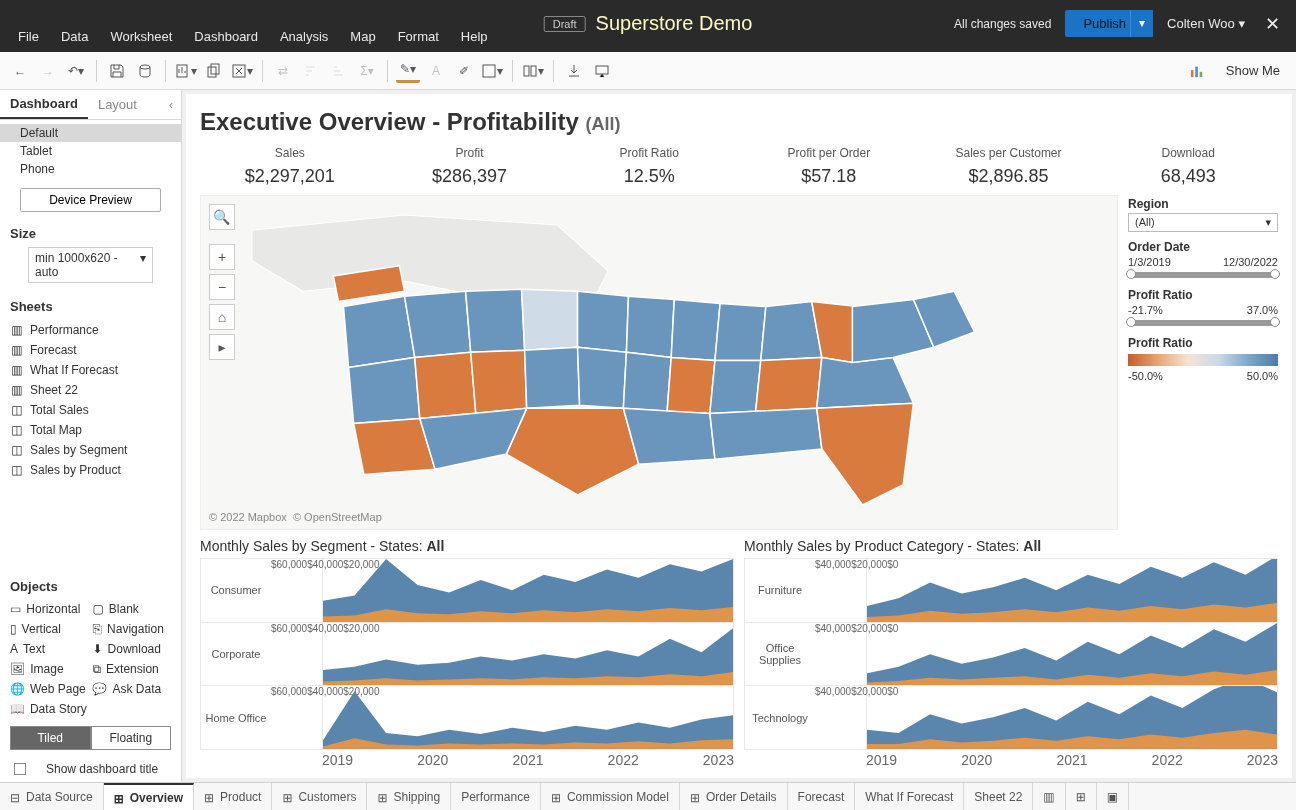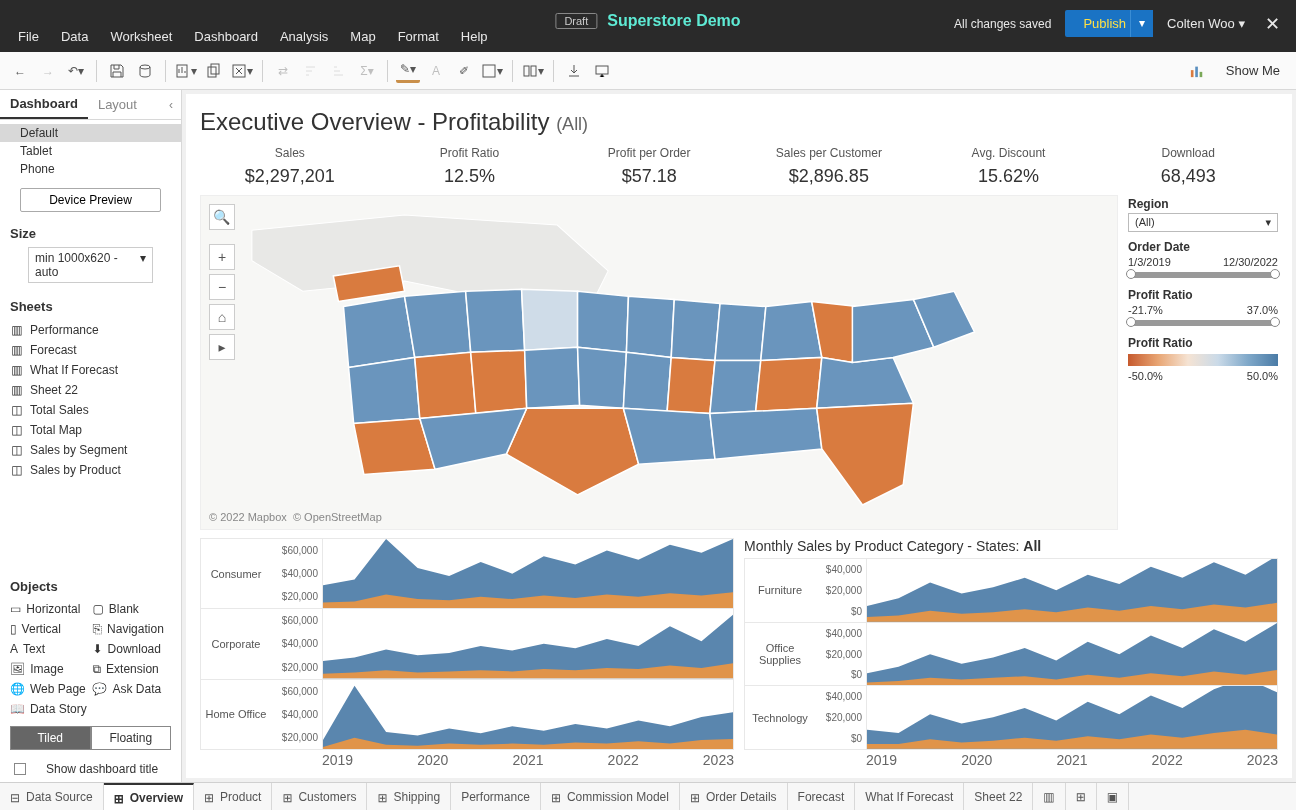--- a/index.html
+++ b/index.html
@@ -2,23 +2,23 @@
 <html><head>
 <meta charset="utf-8">
 <style>
 *{box-sizing:border-box;margin:0;padding:0;font-family:-apple-system,BlinkMacSystemFont,"Segoe UI",Arial,sans-serif}
 body{width:1296px;height:810px;background:#fff;overflow:hidden;font-size:12px;color:#333}
 .titlebar{height:52px;background:#2a2a2a;color:#e8e8e8;display:flex;align-items:center;position:relative}
 .menubar{display:flex;gap:2px;padding:0 8px;position:absolute;bottom:4px}
 .menubar span{padding:4px 10px;cursor:pointer;font-size:13px}
 .title-center{position:absolute;left:50%;transform:translateX(-50%);display:flex;align-items:center;gap:10px;top:12px}
 .draft-pill{border:1px solid #888;border-radius:2px;padding:1px 8px;font-size:11px;color:#ccc}
-.title-text{font-size:16px;font-weight:700;color:#5eead4}
+.title-text{font-size:20px;font-weight:400;color:#fef9c3}
 .title-right{position:absolute;right:10px;display:flex;align-items:center;gap:14px;top:10px}
-.publish-btn{background:#1a73c4;color:#fde047;border:none;padding:6px 18px;font-size:13px;cursor:pointer;border-radius:2px}
+.publish-btn{background:#1a73c4;color:#0f172a;border:none;padding:6px 18px;font-size:13px;cursor:pointer;border-radius:2px}
 .publish-caret{background:#1a73c4;border-left:1px solid #3a8dd4;padding:6px 8px;color:#fff;cursor:pointer;margin-left:-14px}
 .user-label{color:#e8e8e8;font-size:13px;cursor:pointer}
 .close-x{color:#e8e8e8;font-size:18px;cursor:pointer;padding:0 6px}
 .toolbar{height:38px;border-bottom:1px solid #d8d8d8;display:flex;align-items:center;padding:0 8px;gap:4px;background:#fafafa}
 .tb-btn{width:24px;height:24px;display:flex;align-items:center;justify-content:center;cursor:pointer;color:#555;border-radius:2px}
 .tb-sep{width:1px;height:22px;background:#d0d0d0;margin:0 4px}
 .tb-btn svg{width:16px;height:16px}
 .showme{margin-left:auto;display:flex;align-items:center;gap:22px;cursor:pointer;padding:4px 8px;font-size:13px}
 .main{display:flex;height:calc(100% - 52px - 38px - 28px)}
 .sidepanel{width:182px;border-right:1px solid #d8d8d8;background:#fff;display:flex;flex-direction:column;overflow:hidden}
@@ -37,21 +37,21 @@
 .sheet-item{padding:3px 10px;display:flex;align-items:center;gap:6px;cursor:pointer}
 .sheet-icon{width:14px;height:14px;display:inline-flex;align-items:center;justify-content:center}
 .objects-grid{display:grid;grid-template-columns:1fr 1fr;padding:2px 10px;font-size:12px;gap:2px 4px}
 .obj-item{display:flex;align-items:center;gap:5px;padding:2px 0;cursor:pointer}
 .layout-toggle{display:flex;margin:6px 10px}
 .layout-toggle div{flex:1;text-align:center;padding:4px;border:1px solid #888;cursor:pointer;font-size:12px}
 .layout-toggle .active{background:#666;color:#fff}
 .show-title{padding:6px 14px;display:flex;align-items:center;gap:20px;font-size:12px}
 .canvas{flex:1;background:#f0f0f0;padding:4px;overflow:hidden}
 .dashboard{background:#fff;height:100%;padding:10px 14px;display:flex;flex-direction:column}
-.dash-title{font-size:24px;font-weight:400;padding:4px 0 10px;color:#333}
+.dash-title{font-size:24px;font-weight:700;padding:4px 0 10px;color:#333}
 .dash-title .sub{font-size:18px;color:#666}
 .kpi-row{display:flex;justify-content:space-between;border-bottom:0}
 .kpi{flex:1;text-align:center}
 .kpi-label{font-size:12px;color:#555;margin-bottom:6px}
 .kpi-val{font-size:18px;font-weight:400;color:#333}
 .mid-row{display:flex;gap:10px;margin-top:8px;flex:1;min-height:0}
 .map-area{flex:1;position:relative;background:#f7f7f5;border:1px solid #eee}
 .map-ctrls{position:absolute;left:8px;top:8px;display:flex;flex-direction:column;gap:4px}
 .map-ctrl{width:26px;height:26px;background:#fff;border:1px solid #ccc;display:flex;align-items:center;justify-content:center;cursor:pointer;font-size:14px;color:#555}
 .map-attr{position:absolute;left:8px;bottom:6px;font-size:11px;color:#888}
@@ -64,21 +64,21 @@
 .slider-h{position:absolute;width:10px;height:10px;background:#fff;border:1px solid #888;border-radius:50%;top:-3px}
 .legend-bar{height:12px;background:linear-gradient(to right,#c65a2e,#e8a573,#f5e3d3,#cadae8,#7fa8c9,#4a7ba6);margin:4px 0}
 .bottom-row{display:flex;gap:10px;margin-top:8px;height:230px}
 .chart-panel{flex:1;display:flex;flex-direction:column}
 .chart-title{font-size:14px;margin-bottom:4px}
 .chart-title b{font-weight:600}
 .chart-grid{flex:1;display:flex;flex-direction:column;border:1px solid #e8e8e8}
 .chart-row{flex:1;display:flex;border-bottom:1px solid #e8e8e8}
 .chart-row:last-child{border-bottom:none}
 .row-label{width:70px;display:flex;align-items:center;justify-content:center;font-size:11px;color:#555;text-align:center;padding:0 4px}
-.axis-col{width:52px;display:flex;flex-direction:column;justify-content:space-around;font-size:10px;color:#666;text-align:right;padding-right:4px;border-right:1px solid #e8e8e8}
+.axis-col{width:52px;display:flex;flex-direction:row;justify-content:space-around;font-size:10px;color:#666;text-align:right;padding-right:4px;border-right:1px solid #e8e8e8}
 .spark{flex:1;position:relative}
 .spark svg{width:100%;height:100%}
 .x-axis{display:flex;justify-content:space-between;font-size:14px;color:#666;padding:2px 0 0 122px}
 .x-axis.right{padding-left:122px}
 .bottombar{height:28px;border-top:1px solid #d0d0d0;background:#f7f7f7;display:flex;align-items:center;font-size:12px}
 .bb-tab{padding:4px 10px;border-right:1px solid #d8d8d8;cursor:pointer;display:flex;align-items:center;gap:4px;color:#555;height:100%}
 .bb-tab.active{background:#fff;font-weight:600;color:#333;border-top:2px solid #333}
 .bb-icon{width:12px;height:12px;display:inline-flex}
 .disabled{opacity:.35}
 .map-svg{width:100%;height:100%}
@@ -303,34 +303,34 @@
 
  <div class="canvas">
   <div class="dashboard">
    <div class="dash-title"><span>Executive Overview - Profitability</span> <span class="sub">(All)</span></div>
    <div class="kpi-row">
     <div class="kpi">
             <div class="kpi-label">Sales</div>
             <div class="kpi-val">$2,297,201</div>
           </div>
     <div class="kpi">
+            <div class="kpi-label">Profit</div>
+            <div class="kpi-val">$286,397</div>
+          </div>
+    <div class="kpi">
             <div class="kpi-label">Profit Ratio</div>
             <div class="kpi-val">12.5%</div>
           </div>
     <div class="kpi">
             <div class="kpi-label">Profit per Order</div>
             <div class="kpi-val">$57.18</div>
           </div>
     <div class="kpi">
             <div class="kpi-label">Sales per Customer</div>
             <div class="kpi-val">$2,896.85</div>
-          </div>
-    <div class="kpi">
-            <div class="kpi-label">Avg. Discount</div>
-            <div class="kpi-val">15.62%</div>
           </div>
     <div class="kpi">
             <div class="kpi-label">Download</div>
             <div class="kpi-val">68,493</div>
           </div>
    </div>
 
    <div class="mid-row">
     <div class="map-area">
      <svg class="map-svg" viewBox="0 0 900 300" preserveAspectRatio="xMidYMid meet">
@@ -411,20 +411,21 @@
      <div class="legend-bar"></div>
      <div class="range-ends">
               <span>-50.0%</span>
               <span>50.0%</span>
             </div>
     </div>
    </div>
 
    <div class="bottom-row">
     <div class="chart-panel">
+     <div class="chart-title"><span>Monthly Sales by Segment - States: </span><b>All</b></div>
      <div class="chart-grid" id="seg-grid">
               <div class="chart-row">
                 <div class="row-label">Consumer</div>
                 <div class="axis-col">
                   <span>$60,000</span>
                   <span>$40,000</span>
                   <span>$20,000</span>
                 </div>
                 <div class="spark"><svg viewBox="0 0 400 50" preserveAspectRatio="none">
                     <path d="M0 50 L0 33.333333333333336 L30.76923076923077 29.166666666666664 L61.53846153846154 0 L92.3076923076923 20.833333333333332 L123.07692307692308 26.666666666666668 L153.84615384615384 16.66666666666667 L184.6153846153846 25 L215.3846153846154 12.5 L246.15384615384616 18.333333333333336 L276.9230769230769 8.333333333333329 L307.6923076923077 15 L338.46153846153845 4.166666666666671 L369.2307692307692 10 L400 0 L400 50 Z" fill="#5a86ae"></path>

